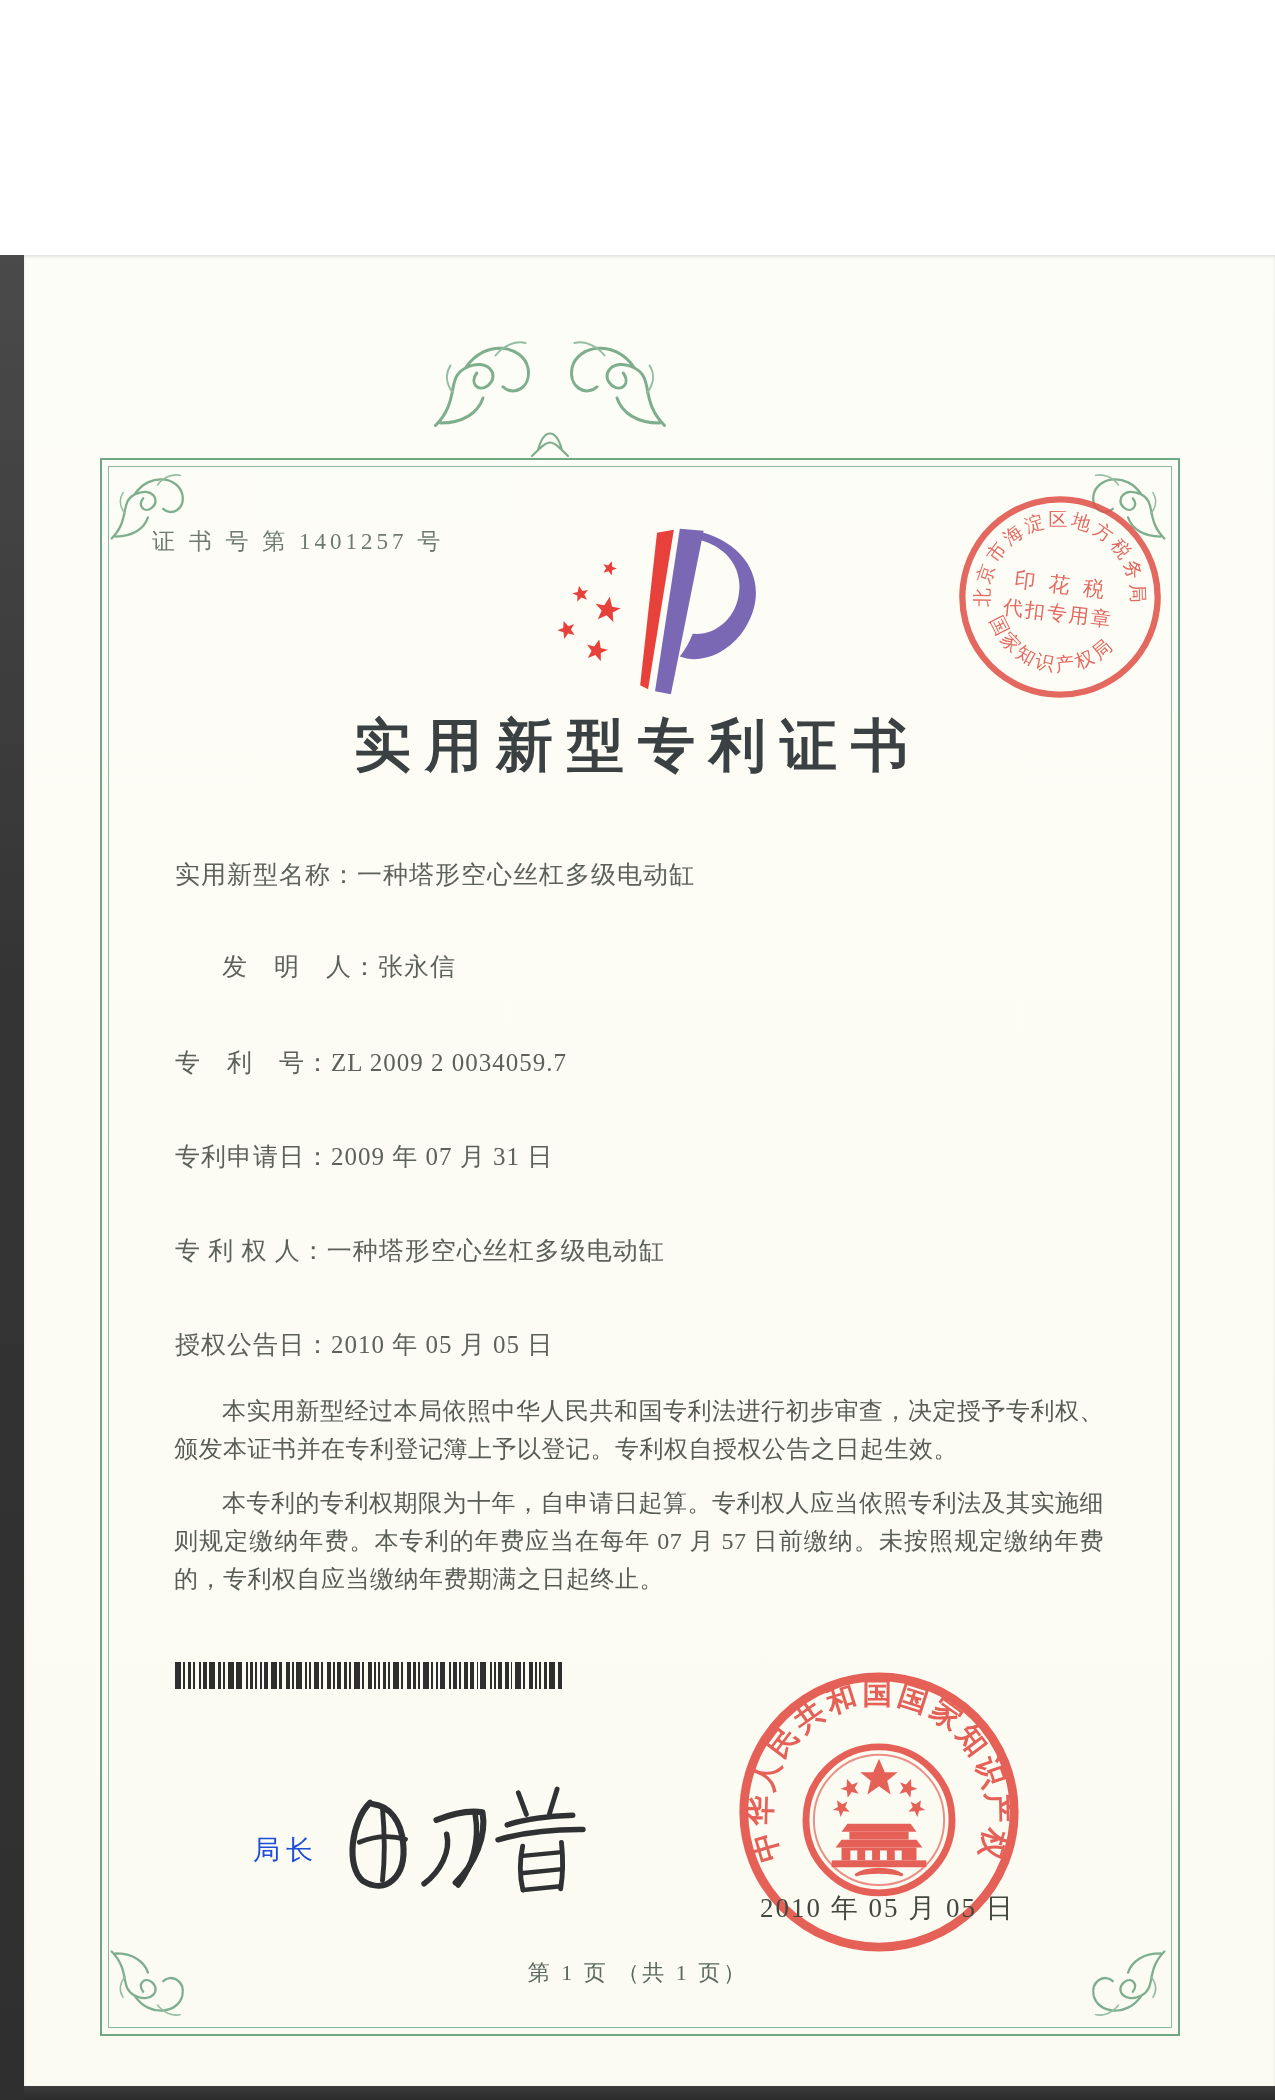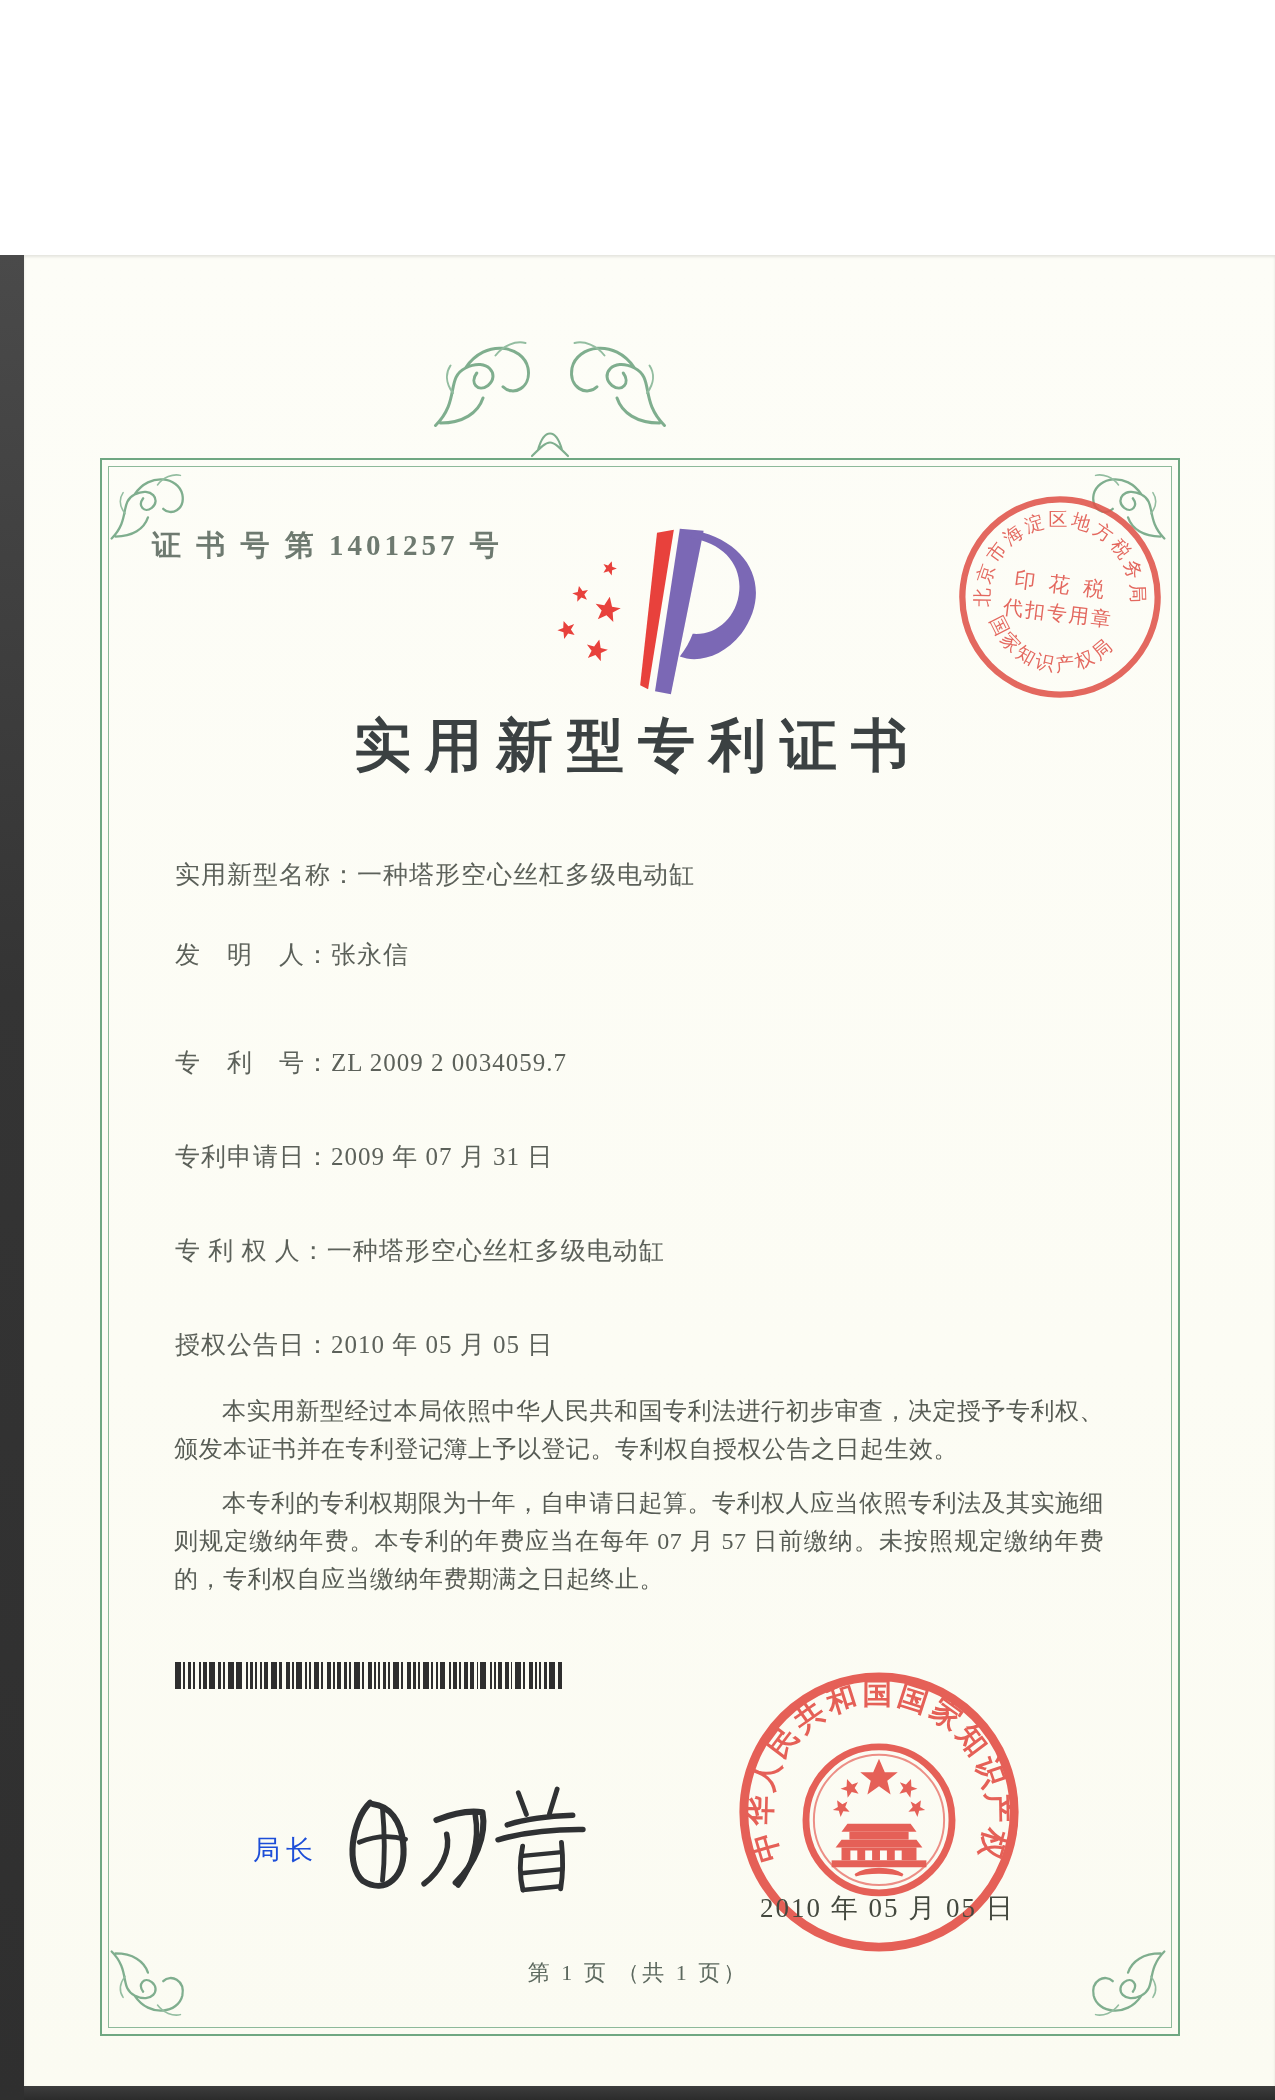--- a/index.html
+++ b/index.html
@@ -17,39 +17,39 @@
 
   
   .frame{position:absolute;left:100px;top:458px;width:1076px;height:1574px;
     border:2.5px solid #6fa782;}
   .frame-inner{position:absolute;left:6px;top:6px;right:6px;bottom:6px;
     border:1px solid #8db99a;}
 
   .ornament{position:absolute;color:#7fae8e;}
 
   
-  .cert-no{position:absolute;left:152px;top:526px;font-size:29px;color:#6e7a70;
-    letter-spacing:4px;font-weight:bold;}
+  .cert-no{position:absolute;left:152px;top:526px;font-size:23px;color:#6e7a70;
+    letter-spacing:4px;}
 
   
   .logo{position:absolute;left:545px;top:518px;width:228px;height:188px;}
 
   
   .tax-stamp{position:absolute;left:955px;top:492px;width:210px;height:210px;
     transform:rotate(7deg);opacity:.88;}
 
   
   .title{position:absolute;left:100px;top:708px;width:1076px;text-align:center;
     font-size:57px;font-weight:bold;color:#3b4142;letter-spacing:14px;}
 
   
   .fields{position:absolute;left:175px;top:846px;width:900px;}
   .field-row{position:absolute;left:0;font-size:25px;color:#5c615a;letter-spacing:1px;white-space:nowrap;}
   .field-row .lbl{color:#5c615a;}
-  .f0{top:12px;text-align:right;} .f1{top:92px;} .f2{top:200px;} .f3{top:294px;} .f4{top:388px;} .f5{top:482px;}
+  .f0{top:12px;text-align:right;} .f1{top:104px;margin-left:47px;} .f2{top:200px;} .f3{top:294px;} .f4{top:388px;} .f5{top:482px;}
 
   
   .body-text{position:absolute;left:158px;top:1376px;width:962px;
     font-size:24px;line-height:38px;color:#575c55;text-align:justify;}
   .body-text p{margin:16px;text-indent:2em;letter-spacing:.5px;}
 
   
   .barcode{position:absolute;left:175px;top:1662px;width:388px;height:27px;
     display:flex;align-items:stretch;overflow:hidden;}
   .barcode .bar{background:#2e2e2e;flex:none;height:100%;}

